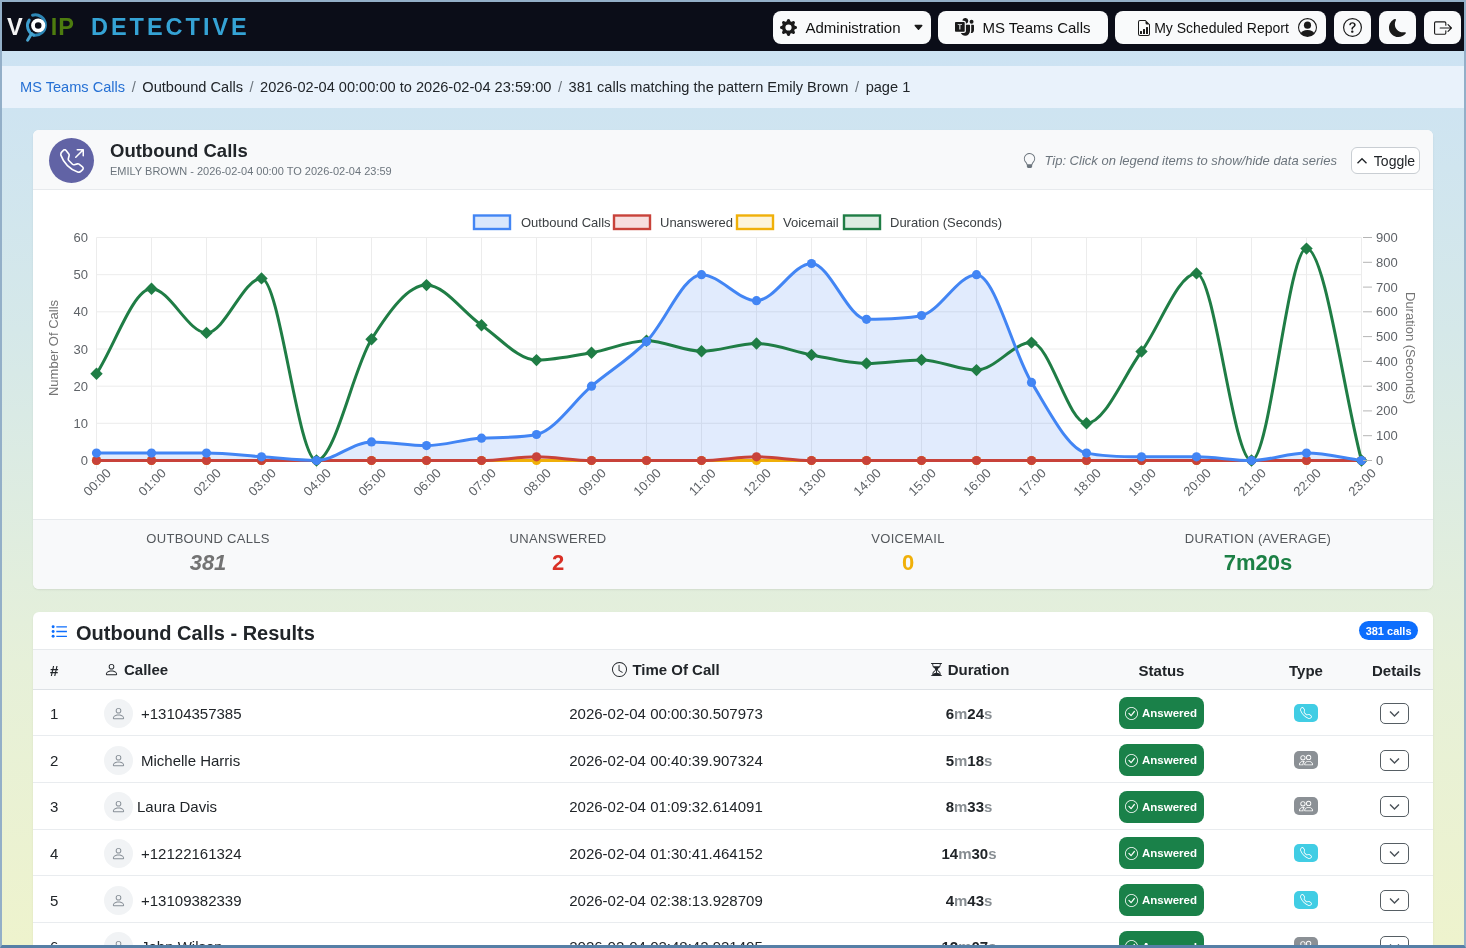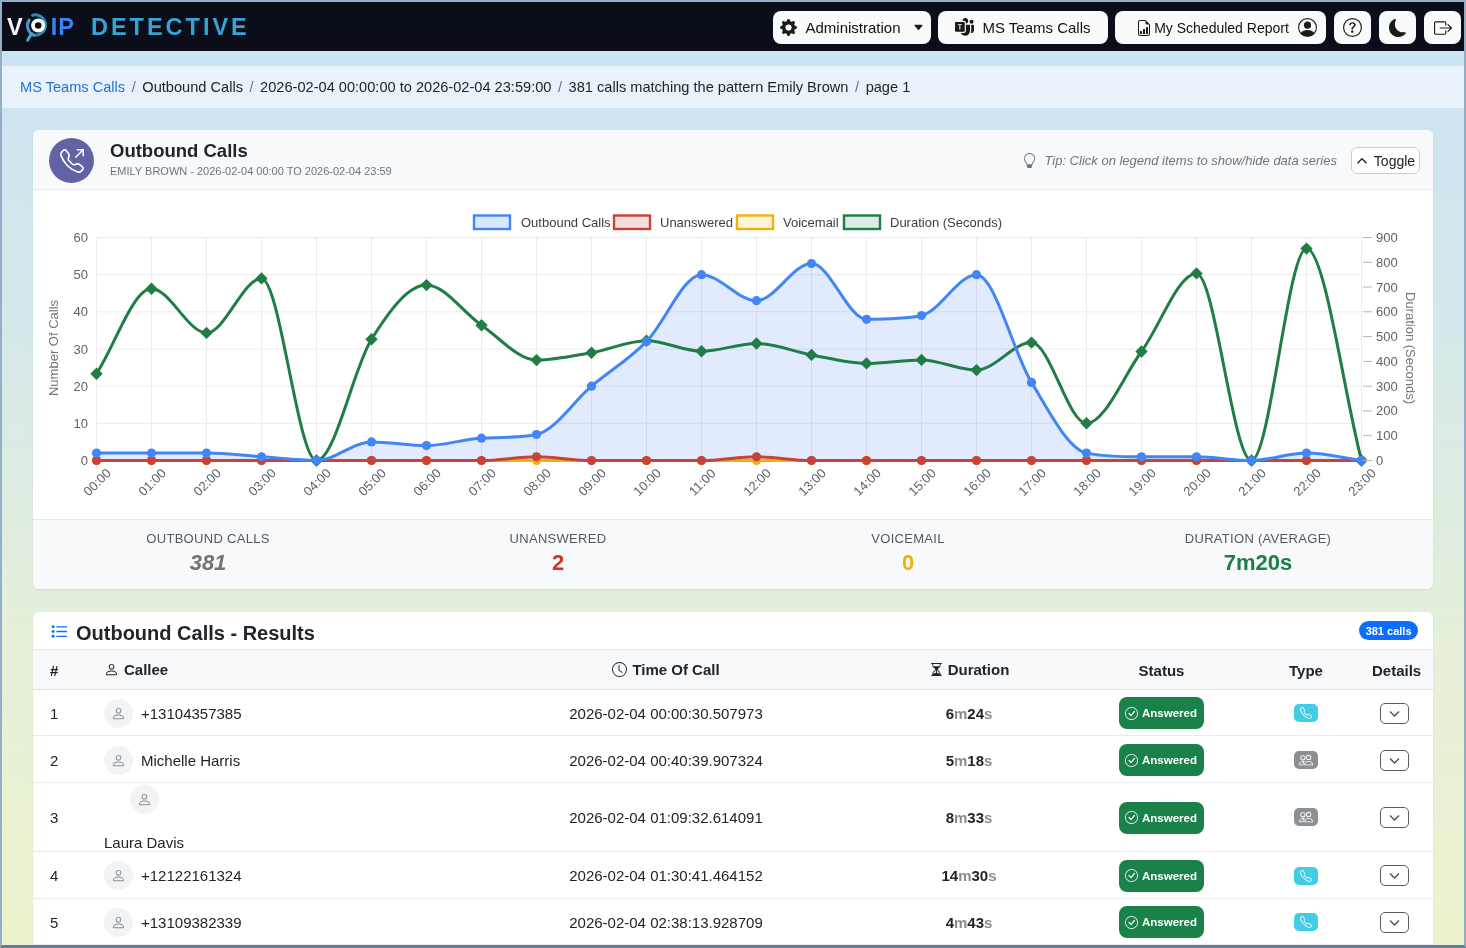--- a/index.html
+++ b/index.html
@@ -70,21 +70,21 @@
   <div class="abs" style="left:5px;top:3px;display:flex;align-items:center;height:44px;">
     <span style="font-size:23.5px;font-weight:bold;color:#f4f4f4;">V</span>
         <svg width="31" height="44" viewBox="0 0 31 44" style="margin:0 -3px 0 0;">
           <g fill="none" stroke-linecap="round">
             <path d="M 9.5 10.2 A 10.2 10.2 0 1 1 10.6 30.1" stroke="#2d86b5" stroke-width="3"></path>
             <path d="M 10.6 30.1 A 10.2 10.2 0 0 1 6.2 15.1" stroke="#3d9ecf" stroke-width="3"></path>
             <circle cx="15.2" cy="20.5" r="5.2" stroke="#fff" stroke-width="3.8"></circle>
             <path d="M 8.6 28.6 L 4.6 35.2" stroke="#4aa3cd" stroke-width="3"></path>
           </g>
         </svg>
-        <span style="font-size:23.5px;font-weight:bold;color:#3b82f6;letter-spacing:1px;">IP</span>
+        <span style="font-size:23.5px;font-weight:bold;color:#4d7c0f;letter-spacing:1px;">IP</span>
     <span style="font-size:23.5px;font-weight:bold;color:#35a3d5;letter-spacing:3px;margin-left:16px;">DETECTIVE</span>
   </div>
   <div class="navbtn" style="left:771px;width:158px;">
     <svg width="17" height="17" viewBox="0 0 16 16" fill="#1a1a1a">
           <path d="M9.405 1.05c-.413-1.4-2.397-1.4-2.81 0l-.1.34a1.464 1.464 0 0 1-2.105.872l-.31-.17c-1.283-.698-2.686.705-1.987 1.987l.169.311c.446.82.023 1.841-.872 2.105l-.34.1c-1.4.413-1.4 2.397 0 2.81l.34.1a1.464 1.464 0 0 1 .872 2.105l-.17.31c-.698 1.283.705 2.686 1.987 1.987l.311-.169a1.464 1.464 0 0 1 2.105.872l.1.34c.413 1.4 2.397 1.4 2.81 0l.1-.34a1.464 1.464 0 0 1 2.105-.872l.31.17c1.283.698 2.686-.705 1.987-1.987l-.169-.311a1.464 1.464 0 0 1 .872-2.105l.34-.1c1.4-.413 1.4-2.397 0-2.81l-.34-.1a1.464 1.464 0 0 1-.872-2.105l.17-.31c.698-1.283-.705-2.686-1.987-1.987l-.311.169a1.464 1.464 0 0 1-2.105-.872l-.1-.34zM8 10.93a2.929 2.929 0 1 1 0-5.86 2.929 2.929 0 0 1 0 5.858z"></path>
         </svg>
     <span>Administration</span>
     <svg width="11" height="11" viewBox="0 0 16 16" fill="#1a1a1a" style="margin-left:4px;">
           <path d="M7.247 11.14 2.451 5.658C1.885 5.013 2.345 4 3.204 4h9.592a1 1 0 0 1 .753 1.659l-4.796 5.48a1 1 0 0 1-1.506 0z"></path>
         </svg>
@@ -470,21 +470,21 @@
                 </svg>
               </span></td>
       <td class="cc" style="padding-right:17px;"><span class="detbtn">
                 <svg width="13" height="13" viewBox="0 0 16 16" fill="none" stroke="#495057" stroke-width="1.7">
                   <path d="M2.5 5.5 L8 11 L13.5 5.5"></path>
                 </svg>
               </span></td>
     </tr>
 <tr>
       <td class="cl" style="padding-left:17px;">3</td>
-      <td class="cl"><span style="display:inline-flex;align-items:center;gap:20px;padding-left:17px;flex-direction:column;">
+      <td class="cl"><span style="display:inline-flex;align-items:center;gap:4px;padding-left:17px;">
                 <span class="avatar">
                   <svg width="15" height="15" viewBox="0 0 16 16" fill="#868e96">
                     <path d="M8 8a3 3 0 1 0 0-6 3 3 0 0 0 0 6zm2-3a2 2 0 1 1-4 0 2 2 0 0 1 4 0zm4 8c0 1-1 1-1 1H3s-1 0-1-1 1-4 6-4 6 3 6 4zm-1-.004c-.001-.246-.154-.986-.832-1.664C11.516 10.68 10.289 10 8 10c-2.29 0-3.516.68-4.168 1.332-.678.678-.83 1.418-.832 1.664h10z"></path>
                   </svg>
                 </span>
                 <span>Laura Davis</span>
               </span></td>
       <td class="cc">2026-02-04 01:09:32.614091</td>
       <td class="cc"><b>8</b><span class="dur-g">m</span><b>33</b><span class="dur-g">s</span></td>
       <td class="cc"><span class="badge-ans"><svg width="13" height="13" viewBox="0 0 16 16" fill="#fff">

